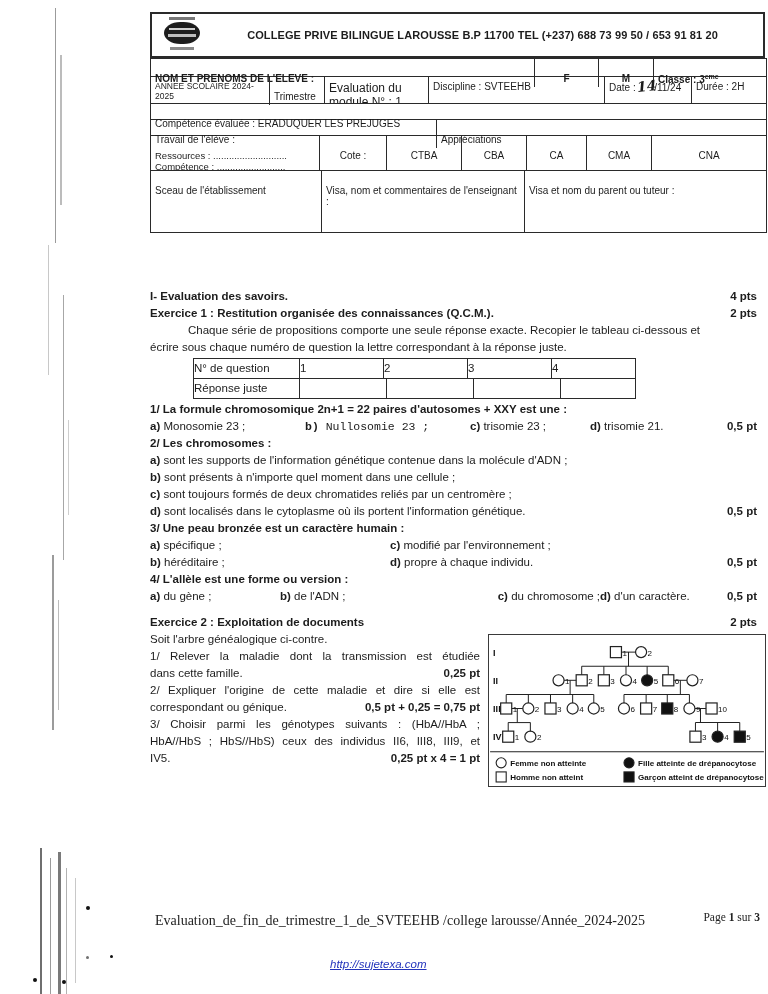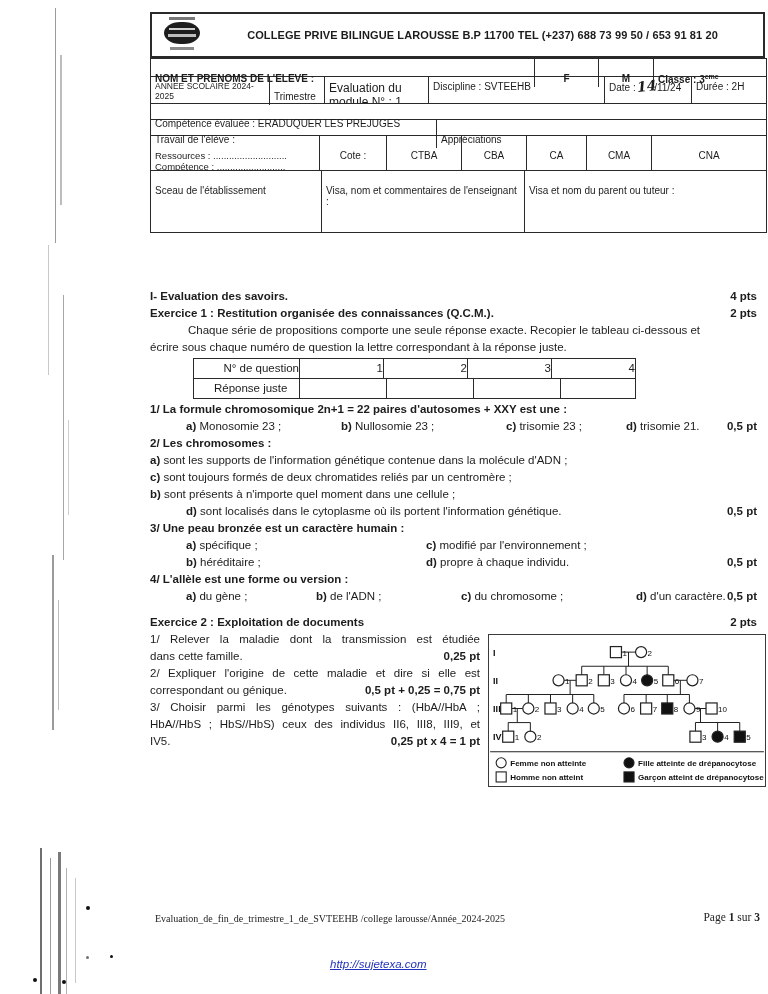--- a/index.html
+++ b/index.html
@@ -32,42 +32,42 @@
         display:inline-block;transform:rotate(-6deg);margin:0 -2px 0 1px;line-height:10px;}
   sup{font-size:7px;font-weight:bold;}
   
   .content{position:absolute;left:150px;top:288px;width:615px;font-size:11.5px;line-height:17px;}
   .hrow{display:flex;font-weight:bold;}
   .hrow .pts{margin-left:auto;padding-right:8px;}
   .indent{padding-left:38px;}
   .qtable{margin:2px 0 2px 43px;width:441px;border:1.2px solid #2a2a2a;}
   .qrow{display:flex;height:19px;line-height:18px;}
   .qrow + .qrow{border-top:1.2px solid #2a2a2a;gap:12px;}
-  .qcell{border-left:1.2px solid #2a2a2a;box-sizing:border-box;text-align:right;}
+  .qcell{border-left:1.2px solid #2a2a2a;box-sizing:border-box;text-align:left;}
   .qcell:first-child{border-left:none;width:105px;}
   .qcell + .qcell{width:84px;}
-  .optline{display:flex;margin-left:36px;}
+  .optline{display:flex;}
   .optline .pts{margin-left:auto;font-weight:bold;padding-right:8px;}
   .opt{white-space:nowrap;}
-  .w155{width:155px;}.w165{width:165px;}.w120{width:120px;}
-  .w130{width:130px;}.w145{width:145px;}.w175{width:175px;}
+  .w155{width:155px;}.w165{width:165px;font-family:Liberation Mono, monospace;}.w120{width:120px;}
+  .w130{width:130px;}.w145{width:145px;}.w175{width:175px;text-align:right;}
   .w240{width:240px;}
   .qtitle{font-weight:bold;}
   
   .ex2{position:relative;margin-top:9px;}
   .ex2-left{width:330px;}
   .jline{text-align:justify;text-align-last:justify;}
   .fline{display:flex;}
   .fline .pts{margin-left:auto;font-weight:bold;}
   .ped-box{position:absolute;left:338px;top:20px;width:278px;height:153px;border:1.4px solid #3a3a3a;
            box-sizing:border-box;background:#fff;}
   .ped-box svg{width:100%;height:100%;font-family:"Liberation Sans",sans-serif;}
   
   .footer-left{position:absolute;left:155px;top:913px;font-family:"Liberation Serif","DejaVu Serif",serif;
-               font-size:10px;color:#222;text-align:center;}
+               font-size:14px;color:#222;text-align:center;}
   .footer-right{position:absolute;right:8px;top:911px;font-family:"Liberation Serif","DejaVu Serif",serif;
                 font-size:11.5px;color:#222;}
   .site-link{position:absolute;left:330px;top:958px;font-size:11.5px;font-style:italic;color:#2233bb;
              text-decoration:underline;cursor:pointer;}
 </style>
 </head>
 <body>
 
 <div class="page">
 
@@ -183,22 +183,22 @@
     <div class="optline">
       <span class="opt w155"><b>a)</b><span> Monosomie 23 ;</span></span>
       <span class="opt w165"><b>b)</b><span> Nullosomie 23 ;</span></span>
       <span class="opt w120"><b>c)</b><span> trisomie 23 ;</span></span>
       <span class="opt"><b>d)</b><span> trisomie 21.</span></span>
       <span class="pts">0,5 pt</span>
     </div>
 
     <div class="qtitle">2/ Les chromosomes :</div>
     <div><b>a)</b><span> sont les supports de l'information génétique contenue dans la molécule d'ADN ;</span></div>
+    <div><b>b)</b><span> sont présents à n'importe quel moment dans une cellule ;</span></div>
     <div><b>c)</b><span> sont toujours formés de deux chromatides reliés par un centromère ;</span></div>
-    <div><b>b)</b><span> sont présents à n'importe quel moment dans une cellule ;</span></div>
     <div class="optline">
       <span class="opt"><b>d)</b><span> sont localisés dans le cytoplasme où ils portent l'information génétique.</span></span>
       <span class="pts">0,5 pt</span>
     </div>
 
     <div class="qtitle">3/ Une peau bronzée est un caractère humain :</div>
     <div class="optline">
       <span class="opt w240"><b>a)</b><span> spécifique ;</span></span>
       <span class="opt"><b>c)</b><span> modifié par l'environnement ;</span></span>
     </div>
@@ -216,20 +216,21 @@
       <span class="opt"><b>d)</b><span> d'un caractère.</span></span>
       <span class="pts">0,5 pt</span>
     </div>
 
     <div class="ex2">
       <div class="hrow">
         <span>Exercice 2 : Exploitation de documents</span>
         <span class="pts">2 pts</span>
       </div>
       <div class="ex2-left">
+        <div>Soit l'arbre généalogique ci-contre.</div>
         <div class="jline">1/ Relever la maladie dont la transmission est étudiée</div>
         <div class="fline">
           <span>dans cette famille.</span>
           <span class="pts">0,25 pt</span>
         </div>
         <div class="jline">2/ Expliquer l'origine de cette maladie et dire si elle est</div>
         <div class="fline">
           <span>correspondant ou génique.</span>
           <span class="pts">0,5 pt + 0,25 = 0,75 pt</span>
         </div>

